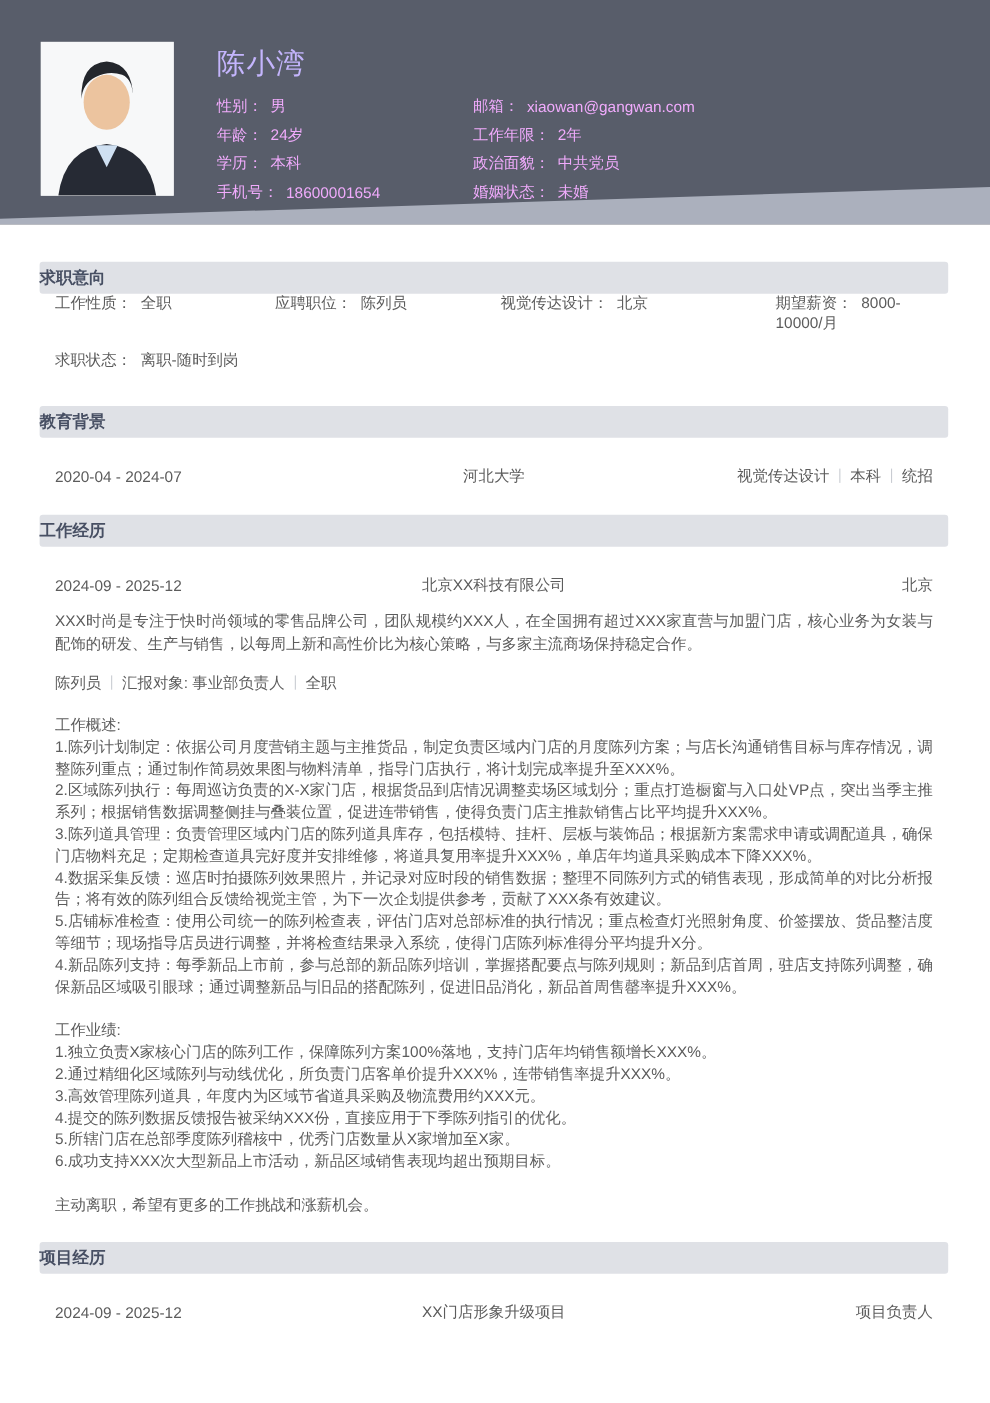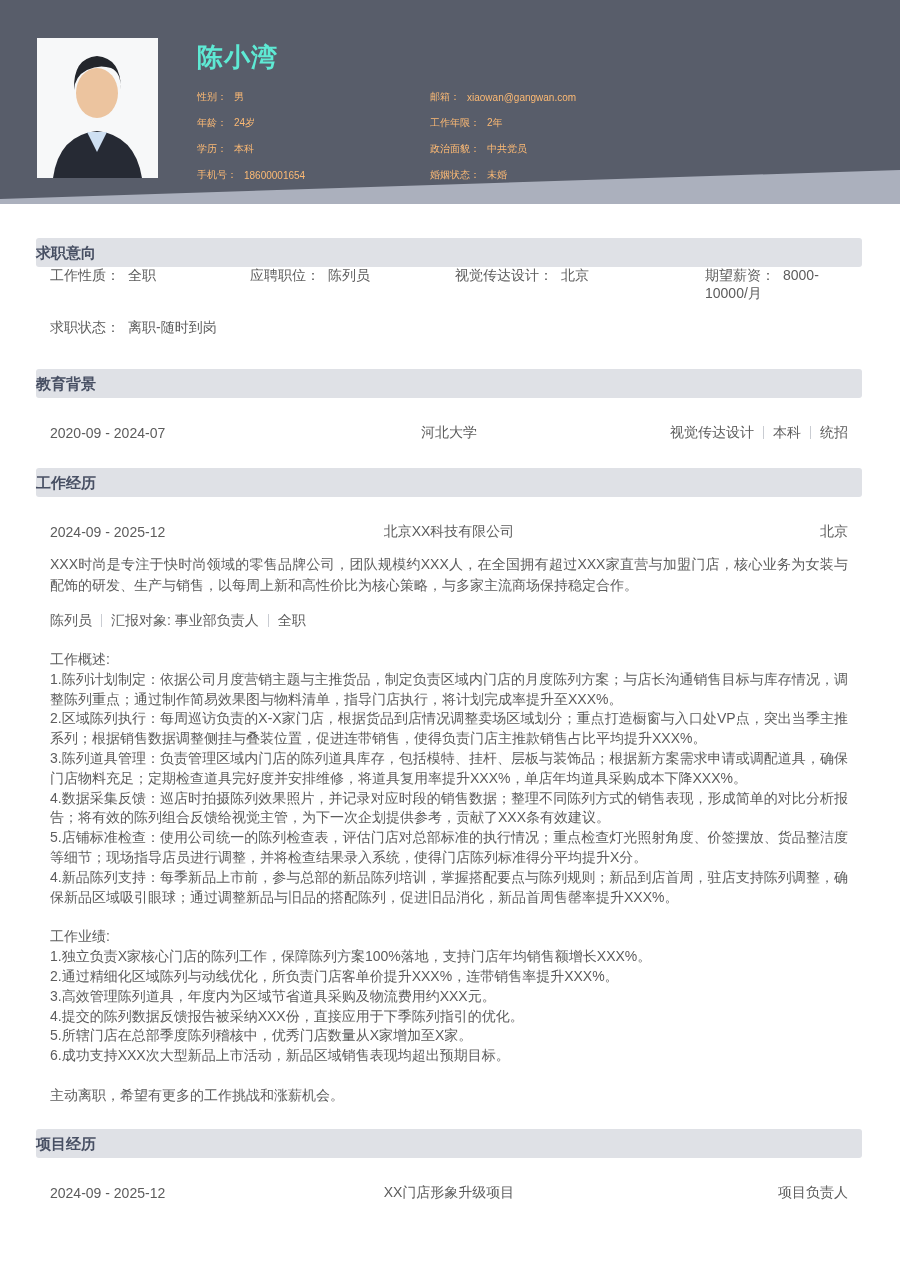--- a/index.html
+++ b/index.html
@@ -14,22 +14,22 @@
   html,body{background:#fff;}
   body{font-family:"Liberation Sans","DejaVu Sans",sans-serif;}
   .page{position:relative;width:900px;height:1275px;background:#fff;overflow:hidden;margin:0 auto;}
 
   
   .header{position:relative;width:900px;height:204px;background:var(--header-bg);}
   .wedge{position:absolute;left:0;bottom:0;width:100%;height:34px;background:var(--wedge);
          clip-path:polygon(0 85%,100% 0,100% 100%,0 100%);}
   .photo{position:absolute;left:37px;top:38px;width:121px;height:140px;background:#f7f8f9;overflow:hidden;}
   .photo svg{display:block;width:100%;height:100%;}
-  .name{position:absolute;left:197px;top:40px;font-size:26px;font-weight:bold;color:#5eead4;letter-spacing:1px;}
-  .hfields{position:absolute;left:197px;top:84px;display:grid;grid-template-columns:233px auto;grid-auto-flow:column;grid-template-rows:repeat(4,26px);color:#fdba74;font-size:10px;}
+  .name{position:absolute;left:197px;top:40px;font-size:26px;font-weight:normal;color:#c4b5fd;letter-spacing:1px;}
+  .hfields{position:absolute;left:197px;top:84px;display:grid;grid-template-columns:233px auto;grid-auto-flow:column;grid-template-rows:repeat(4,26px);color:#f0abfc;font-size:14px;}
   .hfield{display:flex;align-items:center;}
   .hfield .lbl::after{content:"";display:inline-block;width:7px;}
   
   .main{margin:0 36px 0 36px;width:826px;color:var(--text);font-size:14px;}
   .sec-bar{height:29px;line-height:29px;background:var(--bar-bg);border-radius:3px;
            font-size:15px;font-weight:bold;color:var(--title-color);}
   .sec-body{padding:0 14px;}
   .bar-job{margin-top:34px;}
   .bar-edu{margin-top:32px;}
   .bar-work{margin-top:26px;}
@@ -117,21 +117,21 @@
         <div class="cell pair"><span>应聘职位：</span><span class="val">陈列员</span></div>
         <div class="cell pair"><span>视觉传达设计：</span><span class="val">北京</span></div>
         <div class="cell pair"><span>期望薪资：</span><span class="val">8000-10000/月</span></div>
       </div>
       <div class="ji-row2 pair"><span>求职状态：</span><span class="val">离职-随时到岗</span></div>
     </div>
 
     <div class="sec-bar bar-edu">教育背景</div>
     <div class="sec-body">
       <div class="meta-row">
-        <span class="m-left">2020-09 - 2024-07</span>
+        <span class="m-left">2020-04 - 2024-07</span>
         <span class="m-center">河北大学</span>
         <span class="m-right">
           <span>视觉传达设计</span><span class="sep"></span><span>本科</span><span class="sep"></span><span>统招</span>
         </span>
       </div>
     </div>
 
     <div class="sec-bar bar-work">工作经历</div>
     <div class="sec-body">
       <div class="meta-row">

